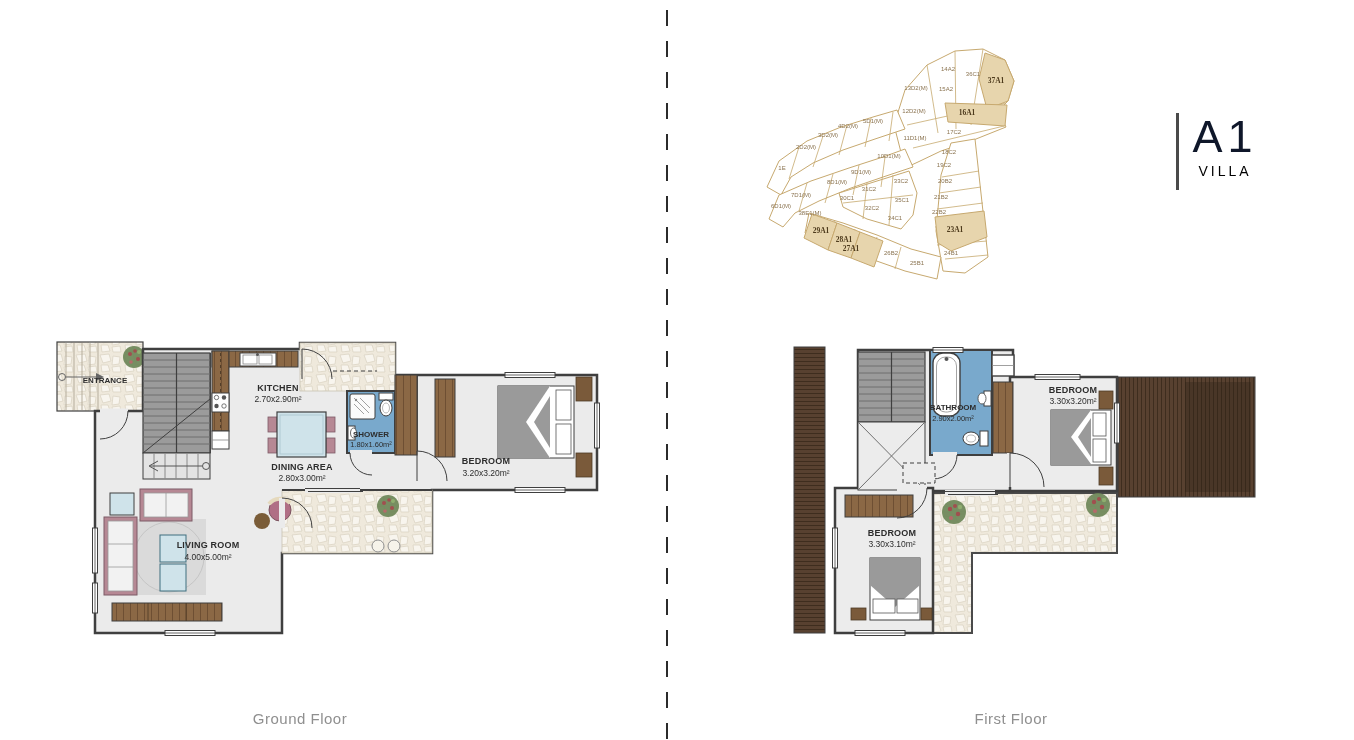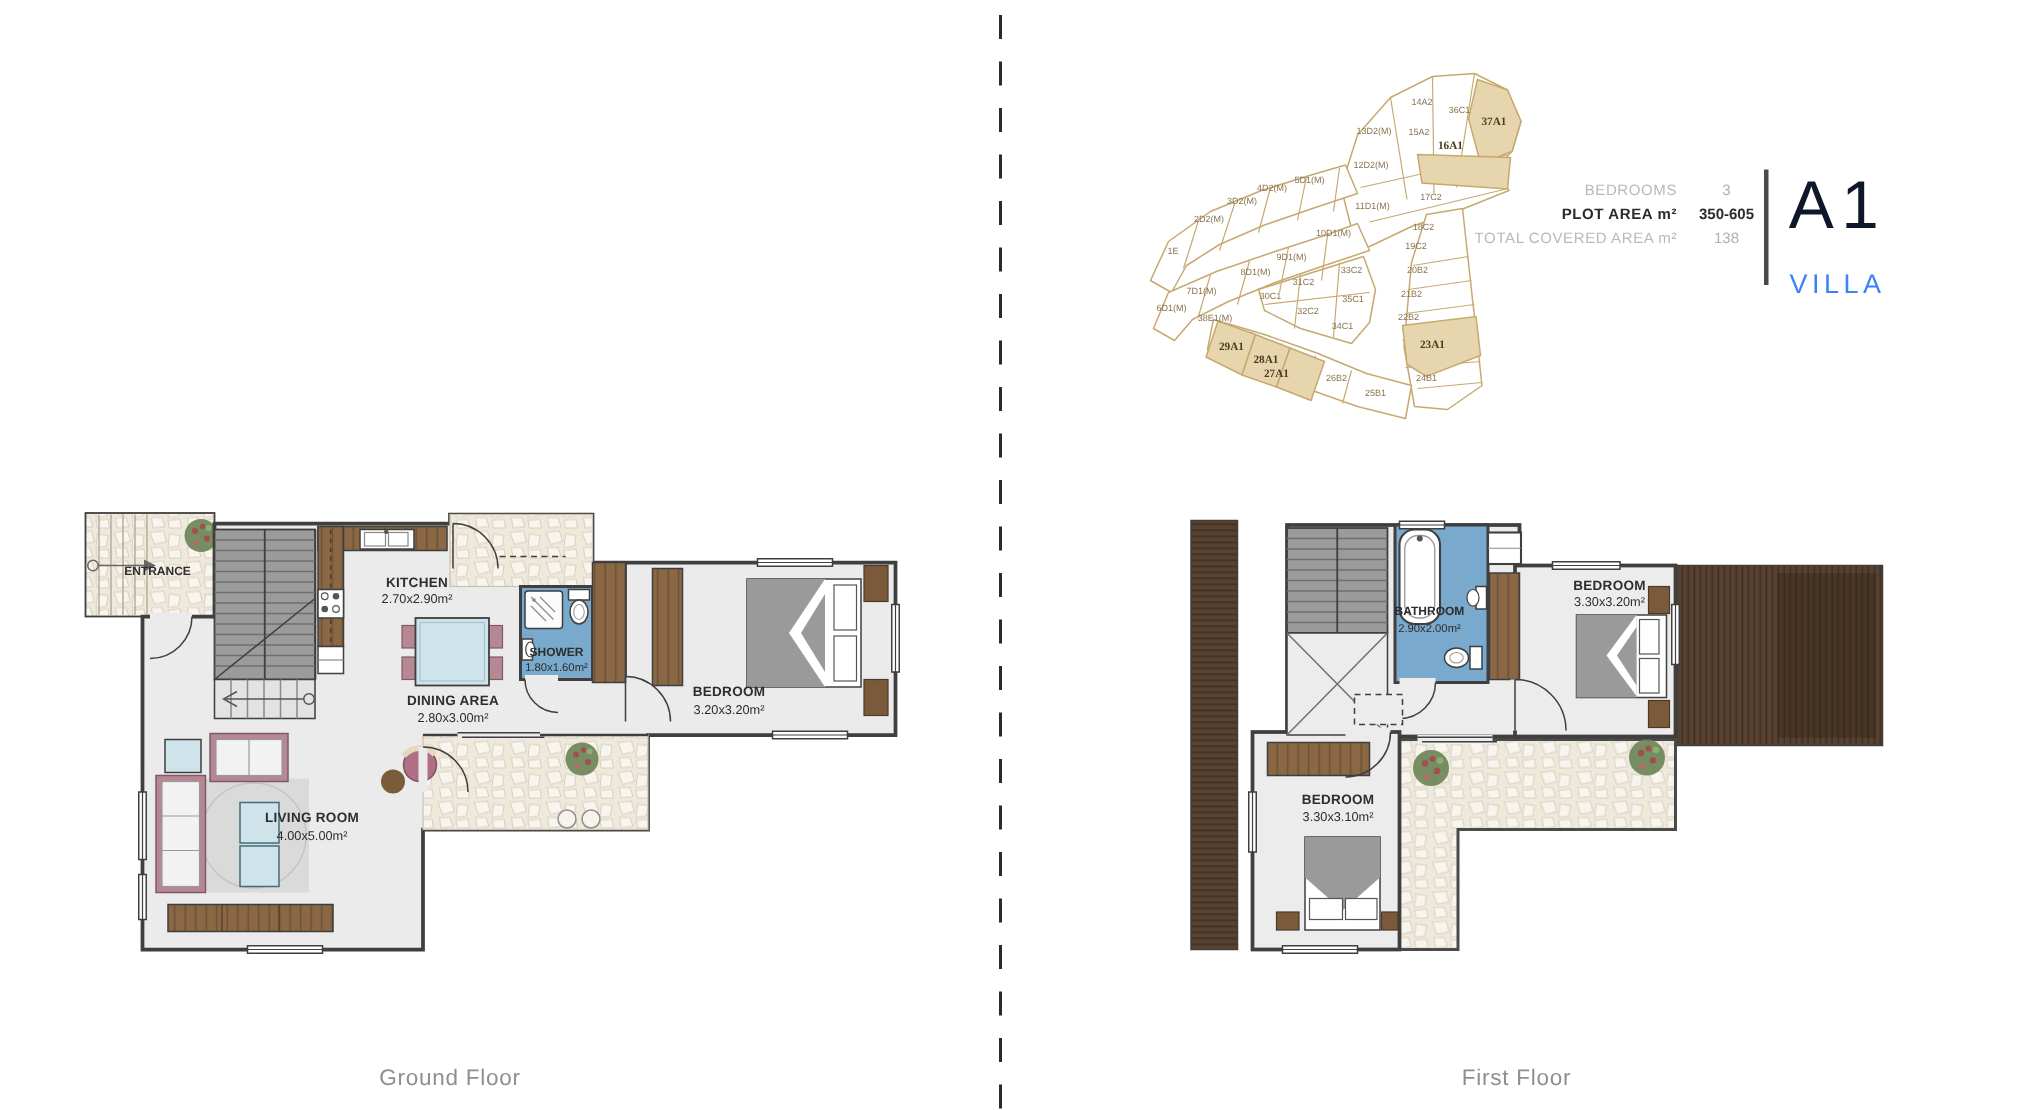--- a/index.html
+++ b/index.html
@@ -19,21 +19,21 @@
 
   
   .info-panel{position:absolute;left:980px;top:122px;}
   .spec-row{display:flex;align-items:baseline;height:16px;}
   .spec-label{width:138px;text-align:right;font-size:10px;letter-spacing:0.4px;color:#b9b9b9;}
   .spec-value{width:66px;text-align:center;font-size:10px;color:#b0b0b0;}
   .spec-row.strong .spec-label,.spec-row.strong .spec-value{color:#2b2b2b;font-weight:bold;}
   .type-divider{position:absolute;left:1176px;top:113px;width:3px;height:77px;background:#4a4a4a;}
   .type-block{position:absolute;left:1186px;top:114px;width:78px;text-align:center;}
   .type-code{font-size:45px;line-height:1;color:#0f172a;letter-spacing:5px;font-weight:400;}
-  .type-class{margin-top:20px;font-size:18px;letter-spacing:3px;color:#3b82f6;}
+  .type-class{margin-top:4px;font-size:14px;letter-spacing:3px;color:#000000;}
 
   
   .floor-caption{position:absolute;top:710px;transform:translateX(-50%);
                  font-size:15px;color:#8f8f8f;letter-spacing:0.5px;}
 
   
   .rname{font-family:"Liberation Sans",sans-serif;font-size:9px;font-weight:bold;fill:#2d2d2d;letter-spacing:0.2px;}
   .rdims{font-family:"Liberation Sans",sans-serif;font-size:8.5px;fill:#2d2d2d;}
   .rsm{font-family:"Liberation Sans",sans-serif;font-size:8px;font-weight:bold;fill:#2d2d2d;}
   .rsmd{font-family:"Liberation Sans",sans-serif;font-size:7.5px;fill:#2d2d2d;}
@@ -91,21 +91,21 @@
         <div class="plot-label" style="left: 26px; top: 201px;">6D1(M)</div>
         <div class="plot-label" style="left: 46px; top: 190px;">7D1(M)</div>
         <div class="plot-label" style="left: 82px; top: 177px;">8D1(M)</div>
         <div class="plot-label" style="left: 106px; top: 167px;">9D1(M)</div>
         <div class="plot-label" style="left: 134px; top: 151px;">10D1(M)</div>
         <div class="plot-label" style="left: 160px; top: 133px;">11D1(M)</div>
         <div class="plot-label" style="left: 159px; top: 106px;">12D2(M)</div>
         <div class="plot-label" style="left: 161px; top: 83px;">13D2(M)</div>
         <div class="plot-label" style="left: 193px; top: 64px;">14A2</div>
         <div class="plot-label" style="left: 191px; top: 84px;">15A2</div>
-        <div class="plot-label hl" style="left: 212px; top: 92px;">16A1</div>
+        <div class="plot-label hl" style="left: 212px; top: 108px;">16A1</div>
         <div class="plot-label" style="left: 199px; top: 127px;">17C2</div>
         <div class="plot-label" style="left: 194px; top: 147px;">18C2</div>
         <div class="plot-label" style="left: 189px; top: 160px;">19C2</div>
         <div class="plot-label" style="left: 190px; top: 176px;">20B2</div>
         <div class="plot-label" style="left: 186px; top: 192px;">21B2</div>
         <div class="plot-label" style="left: 184px; top: 207px;">22B2</div>
         <div class="plot-label hl" style="left: 200px; top: 225px;">23A1</div>
         <div class="plot-label" style="left: 196px; top: 248px;">24B1</div>
         <div class="plot-label" style="left: 162px; top: 258px;">25B1</div>
         <div class="plot-label" style="left: 136px; top: 248px;">26B2</div>
@@ -117,34 +117,20 @@
         <div class="plot-label" style="left: 117px; top: 203px;">32C2</div>
         <div class="plot-label" style="left: 146px; top: 176px;">33C2</div>
         <div class="plot-label" style="left: 140px; top: 213px;">34C1</div>
         <div class="plot-label" style="left: 147px; top: 195px;">35C1</div>
         <div class="plot-label" style="left: 218px; top: 69px;">36C1</div>
         <div class="plot-label hl" style="left: 241px; top: 76px;">37A1</div>
         <div class="plot-label" style="left: 55px; top: 208px;">38E1(M)</div>
       </div>
   </div>
 
-  <div class="info-panel">
-    <div class="spec-row">
-      <span class="spec-label">BEDROOMS</span>
-      <span class="spec-value">3</span>
-    </div>
-    <div class="spec-row strong">
-      <span class="spec-label">PLOT AREA m²</span>
-      <span class="spec-value">350-605</span>
-    </div>
-    <div class="spec-row">
-      <span class="spec-label">TOTAL COVERED AREA m²</span>
-      <span class="spec-value">138</span>
-    </div>
-  </div>
   <div class="type-divider"></div>
   <div class="type-block">
     <div class="type-code">A1</div>
     <div class="type-class">VILLA</div>
   </div>
 
   <svg class="abs" style="left:50px;top:333px" width="560" height="312" viewBox="0 0 560 312">
     <defs>
       <pattern id="flag1" width="24" height="20" patternUnits="userSpaceOnUse">
         <rect width="24" height="20" fill="#efe9dc"></rect>

